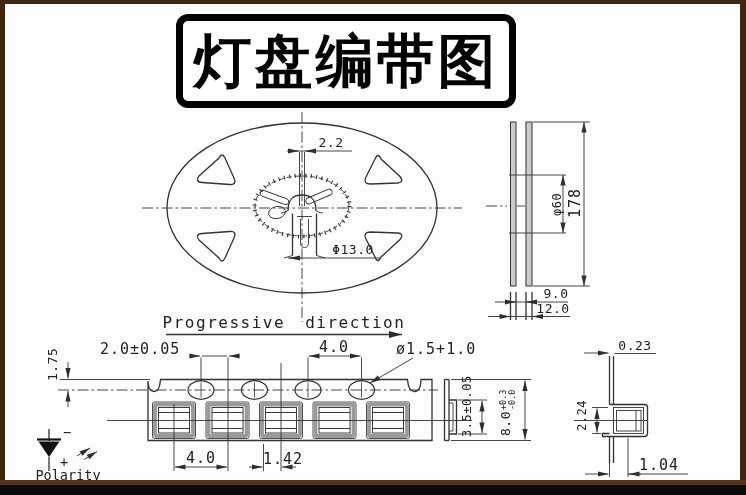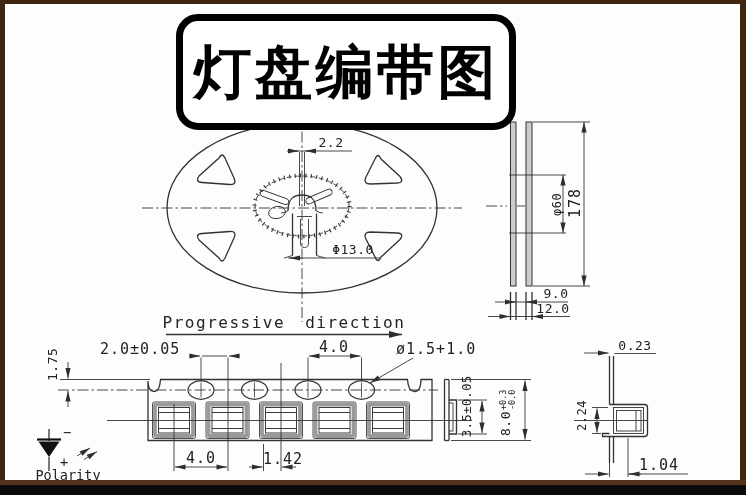--- a/index.html
+++ b/index.html
@@ -3,22 +3,22 @@
 <meta charset="utf-8">
 <style>
   *{margin:0;padding:0;box-sizing:border-box}
   html,body{width:746px;height:495px}
   body{position:relative;background:#fff;overflow:hidden;font-family:"DejaVu Sans",sans-serif}
   .stage{position:absolute;inset:0;background:#fdfdfd}
   .watermark{position:absolute;left:26px;top:266px;width:714px;z-index:1;
     font-size:148px;line-height:1;font-weight:700;white-space:nowrap;
     letter-spacing:-8px;color:rgba(148,192,228,.5);font-family:"DejaVu Sans",sans-serif}
   svg.drawing{position:absolute;left:0;top:0;z-index:2}
-  .title-box{position:absolute;left:176px;top:14px;width:340px;height:116px;
-    border:7px solid #000;border-radius:22px;background:#fff;z-index:3;
+  .title-box{position:absolute;left:176px;top:14px;width:340px;height:94px;
+    border:7px solid #000;border-radius:12px;background:#fff;z-index:3;
     display:flex;align-items:center;justify-content:center}
   .title-text{font-size:58px;font-weight:900;letter-spacing:3px;color:#000;line-height:1}
   .frame{position:absolute;inset:0;border:4px solid #40260e;border-left-width:5px;
     border-right-width:6px;border-bottom:none;z-index:10;pointer-events:none}
   .bottom-band{position:absolute;left:0;right:0;bottom:0;height:15px;z-index:10;
     background:#0a0a0a;border-top:5px solid #53311a}
   
   .ln{stroke:#333;stroke-width:1.3;fill:none}
   .thin{stroke:#333;stroke-width:.9;fill:none}
   .cl{stroke:#333;stroke-width:.9;fill:none;stroke-dasharray:11 3 2.5 3}

